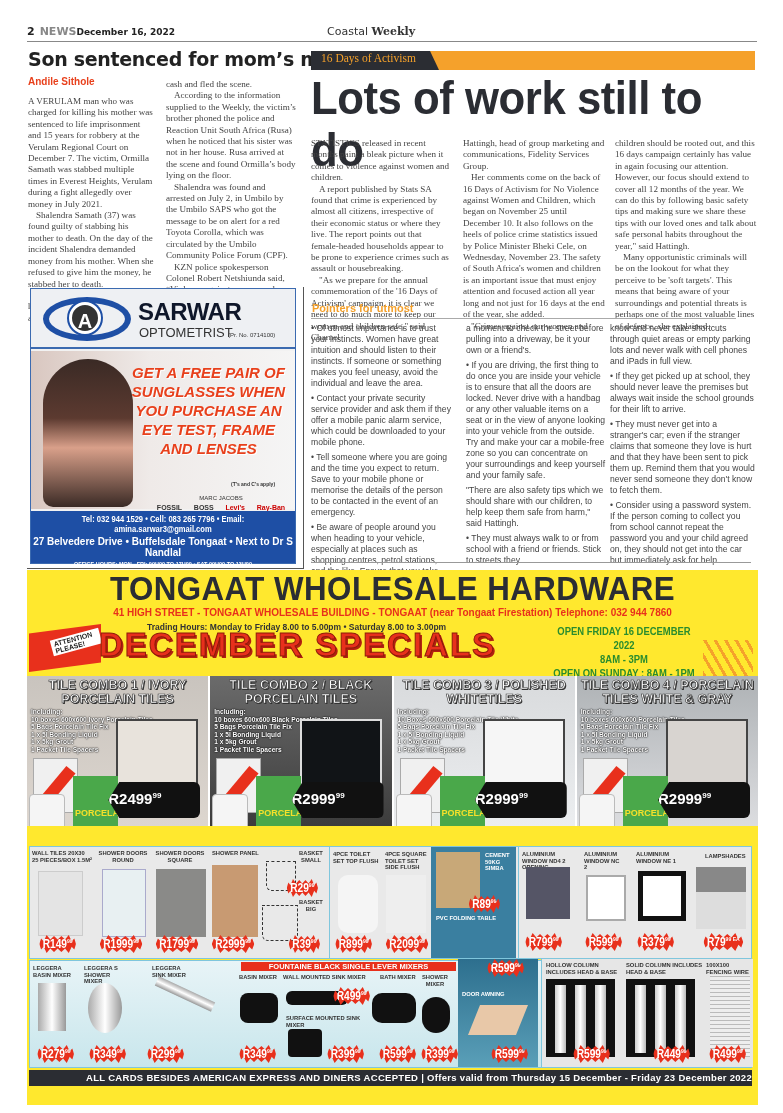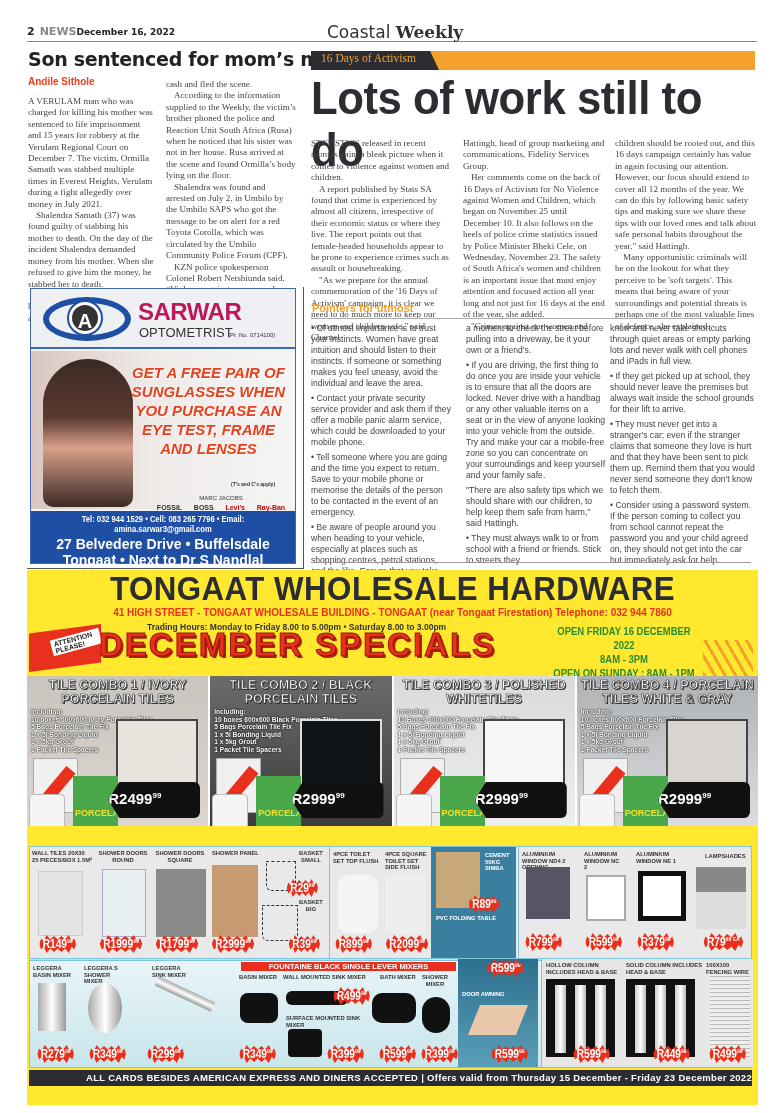--- a/index.html
+++ b/index.html
@@ -1,53 +1,53 @@
 <!DOCTYPE html>
 <html><head>
 <meta charset="utf-8">
 <style>
 *{box-sizing:border-box;margin:0;padding:0}
 body{width:783px;height:1113px;background:#fff;font-family:"Liberation Serif",serif;color:#333;position:relative;overflow:hidden}
 .abs{position:absolute}
 .hdr{left:27px;top:22px;width:730px;height:20px;border-bottom:1px solid #888;display:flex;align-items:center;font-family:"DejaVu Sans",sans-serif}
 .hdr .pg{font-size:11px;font-weight:bold;color:#222}
 .hdr .pg span{color:#888;margin-left:5px}
-.hdr .mast{font-size:17px;color:#333;position:absolute;left:300px}
+.hdr .mast{font-size:11px;color:#333;position:absolute;left:300px}
 .hdr .mast b{font-family:"DejaVu Serif",serif}
 .hdr .date{font-size:9px;font-weight:bold;color:#222}
 .h1{left:28px;top:48px;font-family:"DejaVu Sans",sans-serif;font-weight:bold;font-size:19px;color:#222;letter-spacing:-0.3px}
 .byline{left:28px;top:76px;font-family:"Liberation Sans",sans-serif;font-weight:bold;font-size:10px;color:#e8401c}
 .col{font-size:9.1px;line-height:11.4px;color:#444;text-align:left}
 .col p{text-indent:0}
 .col p+p{text-indent:8px}
 .kicker{left:311px;top:51px;width:444px;height:19px;background:#f5a12b}
 .kicker .tag{position:absolute;left:0;top:0;height:19px;background:#2b2d33;color:#f5a12b;font-family:Liberation Serif, serif;font-size:11.5px;padding:1px 10px;clip-path:polygon(0 0,93% 0,100% 100%,0 100%);width:128px}
 .h2{left:311px;top:72px;font-family:"Liberation Sans",sans-serif;font-weight:bold;font-size:47px;color:#2b2d33;letter-spacing:-0.5px;transform:scaleX(0.93);transform-origin:left;line-height:52px}
 .ptitle{left:312px;top:302px;font-family:"Liberation Sans",sans-serif;font-weight:bold;font-size:11px;color:#f5a12b}
 .pline{left:311px;top:318px;width:425px;height:1px;background:#aaa}
 .pcol{font-family:"Liberation Sans",sans-serif;font-size:8.6px;line-height:11px;color:#444}
 .pcol p{margin-bottom:4px}
 .pbot{left:311px;top:562px;width:440px;height:1px;background:#999}
 .adframe{left:27px;top:287px;width:277px;height:282px;border:1px solid #555;border-left:none;border-top:none}
 .ad1{left:30px;top:288px;width:266px;height:276px;border:1px solid #3b6ab0;background:#f2f2f2}
 .ad1 .logo{position:absolute;left:0;top:0;width:264px;height:60px;background:#eef0f3;border-bottom:2px solid #3b6ab0}
 .eye{position:absolute;left:12px;top:8px;width:88px;height:44px;border:6px solid #1e4fa5;border-radius:50%}
 .eyeA{position:absolute;left:38px;top:13px;width:32px;height:32px;border-radius:50%;background:#333;color:#fff;font:bold 20px "Liberation Sans",sans-serif;text-align:center;line-height:32px;border:3px solid #fff;box-shadow:0 0 0 2px #1e4fa5}
-.sarwar{position:absolute;left:107px;top:9px;font:bold 24px "Liberation Sans",sans-serif;color:#be185d;letter-spacing:-0.5px}
+.sarwar{position:absolute;left:107px;top:9px;font:bold 24px "Liberation Sans",sans-serif;color:#0f172a;letter-spacing:-0.5px}
 .opto{position:absolute;left:108px;top:36px;font:13px "Liberation Sans",sans-serif;color:#333}
 .prno{position:absolute;left:197px;top:43px;font:6px "Liberation Sans",sans-serif;color:#333}
 .adimg{position:absolute;left:0;top:62px;width:264px;height:158px;background:linear-gradient(90deg,#d9c7c0 0%,#efeae8 45%,#f5f5f5 100%)}
 .woman{position:absolute;left:12px;top:70px;width:90px;height:148px;border-radius:45px 45px 10px 10px;background:linear-gradient(180deg,#3a2a25 0%,#5c3a30 40%,#d9a08a 60%,#3a2a25 100%)}
 .promo{position:absolute;left:95px;top:74px;width:165px;text-align:center;font:italic bold 15px "Liberation Sans",sans-serif;color:#e8401c;line-height:19px;text-shadow:1px 1px 0 #fff}
 .tcs{position:absolute;left:200px;top:192px;font:bold 5px "Liberation Sans",sans-serif;color:#333}
 .brands{position:absolute;left:120px;top:196px;width:140px;font:6px "Liberation Sans",sans-serif;color:#333;text-align:center}
 .brands .row{display:flex;justify-content:space-around;margin-top:3px;font-weight:bold;font-size:7px}
 .adfoot{position:absolute;left:0;top:222px;width:264px;height:52px;background:#1e4fa5;color:#fff;text-align:center;font-family:"Liberation Sans",sans-serif}
 .adfoot .l1{font-size:8.6px;font-weight:bold;margin-top:3px;transform:scaleX(0.88)}
-.adfoot .l2{font-size:14px;font-weight:bold;margin-top:2px}
+.adfoot .l2{font-size:10px;font-weight:bold;margin-top:2px}
 .adfoot .l3{font-size:5.5px;font-weight:bold;margin-top:3px;line-height:7px}
 .twh{left:27px;top:570px;width:731px;height:535px;background:#ffe82e}
 .twh .title{position:absolute;left:0;top:0;width:731px;text-align:center;font:bold 34px "Liberation Sans",sans-serif;color:#2b2d33;letter-spacing:0.5px;transform:scaleX(0.92);line-height:36px}
 .twh .addr{position:absolute;left:0;top:36px;width:731px;text-align:center;font:bold 11.5px "Liberation Sans",sans-serif;color:#e8301c;transform:scaleX(0.87);white-space:nowrap}
 .twh .hrs{position:absolute;left:120px;top:52px;font:bold 8.5px "Liberation Sans",sans-serif;color:#333}
 .attn{position:absolute;left:2px;top:54px;width:72px;height:48px;background:#e8301c;clip-path:polygon(0 20%,100% 0,100% 80%,0 100%)}
 .attn span{position:absolute;left:22px;top:10px;font:bold 7px "Liberation Sans",sans-serif;color:#222;background:#fff;padding:1px 3px;transform:rotate(-15deg)}
 .decs{position:absolute;left:72px;top:56px;font:bold 33px "Liberation Sans",sans-serif;color:#e8301c;letter-spacing:2px;-webkit-text-stroke:1px #8a1a0a;text-shadow:2px 2px 0 #b32010}
 .openinfo{position:absolute;left:512px;top:54px;width:170px;text-align:center;font:bold 10.5px "Liberation Sans",sans-serif;color:#2a8c2e;line-height:14px;transform:scaleX(0.9)}
 .hammer{position:absolute;left:676px;top:70px;width:50px;height:36px;background:repeating-linear-gradient(60deg,#f5a12b 0 3px,transparent 3px 9px)}

